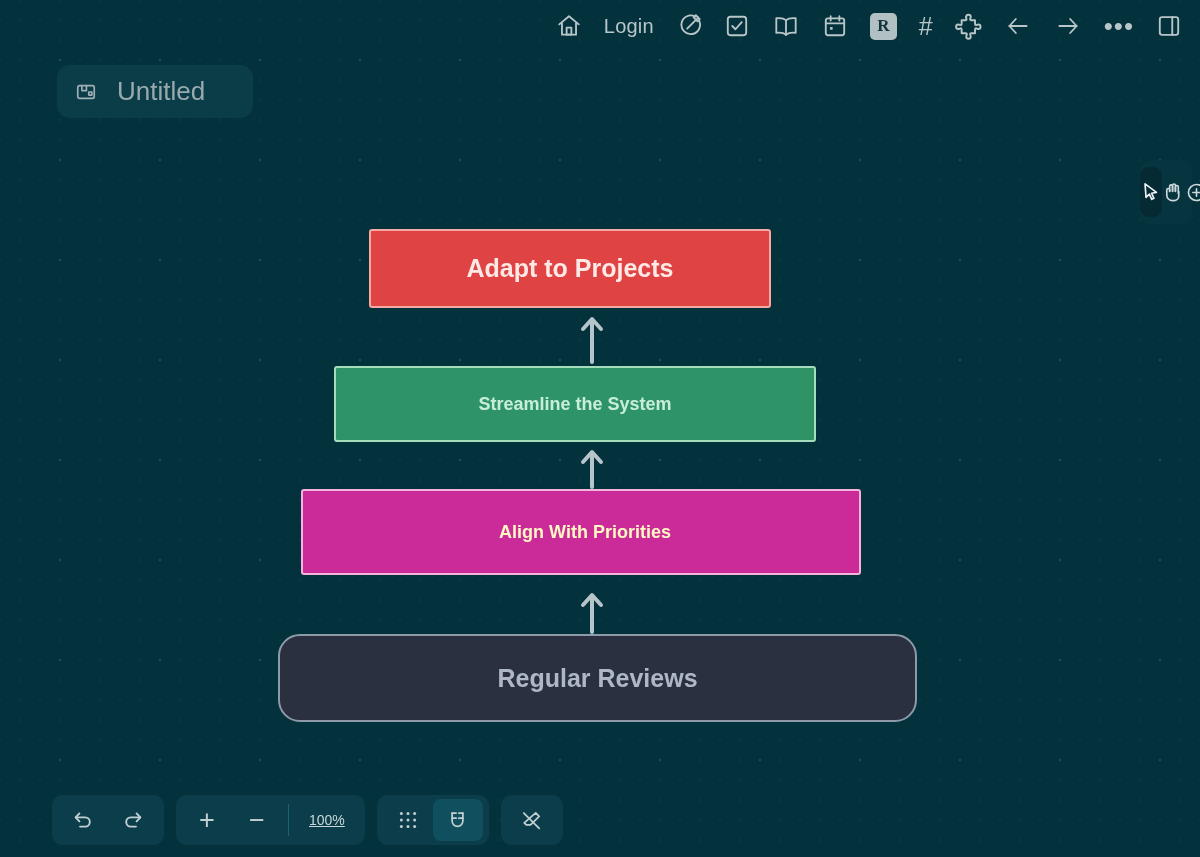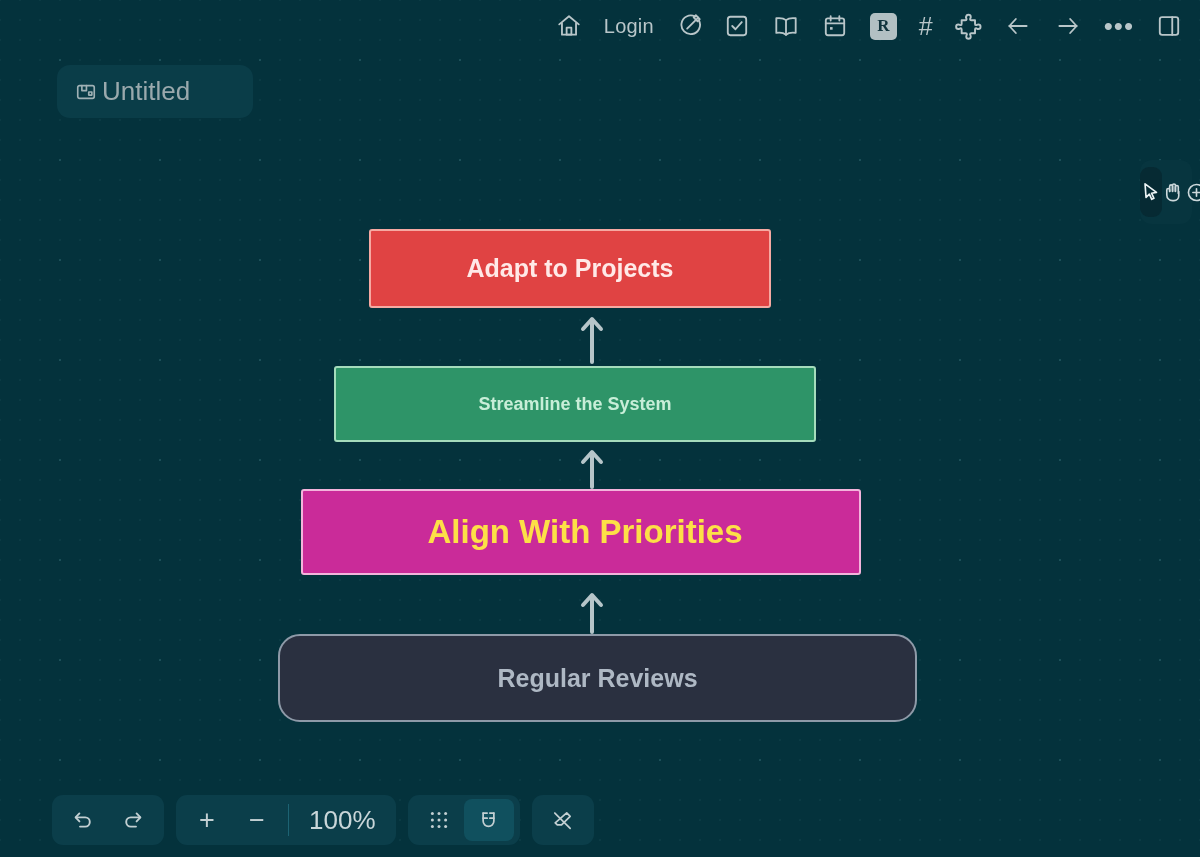--- a/index.html
+++ b/index.html
@@ -64,21 +64,21 @@
   .tb-dots { font-size: 26px; color: #b9c6c9; line-height: 0.5; letter-spacing: 1px; }
 
   
   .title-chip {
     position: absolute;
     top: 65px; left: 57px;
     height: 53px;
     min-width: 196px;
     display: flex;
     align-items: center;
-    gap: 5px;
+    gap: 20px;
     padding: 0 22px 0 18px;
     border-radius: 13px;
     background: rgba(11,62,74,0.92);
     z-index: 15;
   }
   .title-chip .chip-icon { color: #9fb1b5; display:flex; }
   .title-text {
     font-size: 26px;
     color: #9aa9ad;
     font-weight: 400;
@@ -177,23 +177,24 @@
     display: flex;
     align-items: center;
     justify-content: center;
     color: #c2cfd2;
     border-radius: 8px;
   }
   .bb-btn.sq { width: 44px; }
   .bb-btn.on { background: #10505e; }
   .bb-sep { width: 1px; height: 32px; background: #1d6373; margin: 0 6px; }
   .bb-zoom {
-    font-size: 26px;
+    font-size: 14px;
     color: #c9d6d9;
     padding: 0 14px;
+    text-decoration: underline;
   }
   .bb-plus { font-size: 27px; line-height: 1; }
   .bb-minus { font-size: 27px; line-height: 1; }
 </style>
 </head>
 <body>
 
 <div id="app">
 
   <div class="topbar">
@@ -304,21 +305,21 @@
     </div>
 
     <div class="arrow" style="left:572px; top:447px; width:40px; height:42px;">
       <svg width="26" height="42" viewBox="0 0 26 42" fill="none" stroke="#b6c5c9" stroke-width="4" stroke-linecap="round" stroke-linejoin="round">
         <path d="M13 40V6"></path>
           <path d="m4 15 9-10 9 10"></path>
       </svg>
     </div>
 
     <div class="node" style="left:301px; top:489px; width:560px; height:86px; background:#ca2b99; border-color:#f3b4dc;">
-      <span class="node-label" style="color:#fde047; font-size:33px;margin-left:8px;">Align With Priorities</span>
+      <span class="node-label" style="color:#fef9c3; font-size:18px;margin-left:8px;">Align With Priorities</span>
     </div>
 
     <div class="arrow" style="left:572px; top:590px; width:40px; height:44px;">
       <svg width="26" height="44" viewBox="0 0 26 44" fill="none" stroke="#b6c5c9" stroke-width="4" stroke-linecap="round" stroke-linejoin="round">
         <path d="M13 42V6"></path>
           <path d="m4 15 9-10 9 10"></path>
       </svg>
     </div>
 
     <div class="node" style="left:278px; top:634px; width:639px; height:88px; background:#2a3040; border-color:#8e9aa8;border-radius:22px;">

